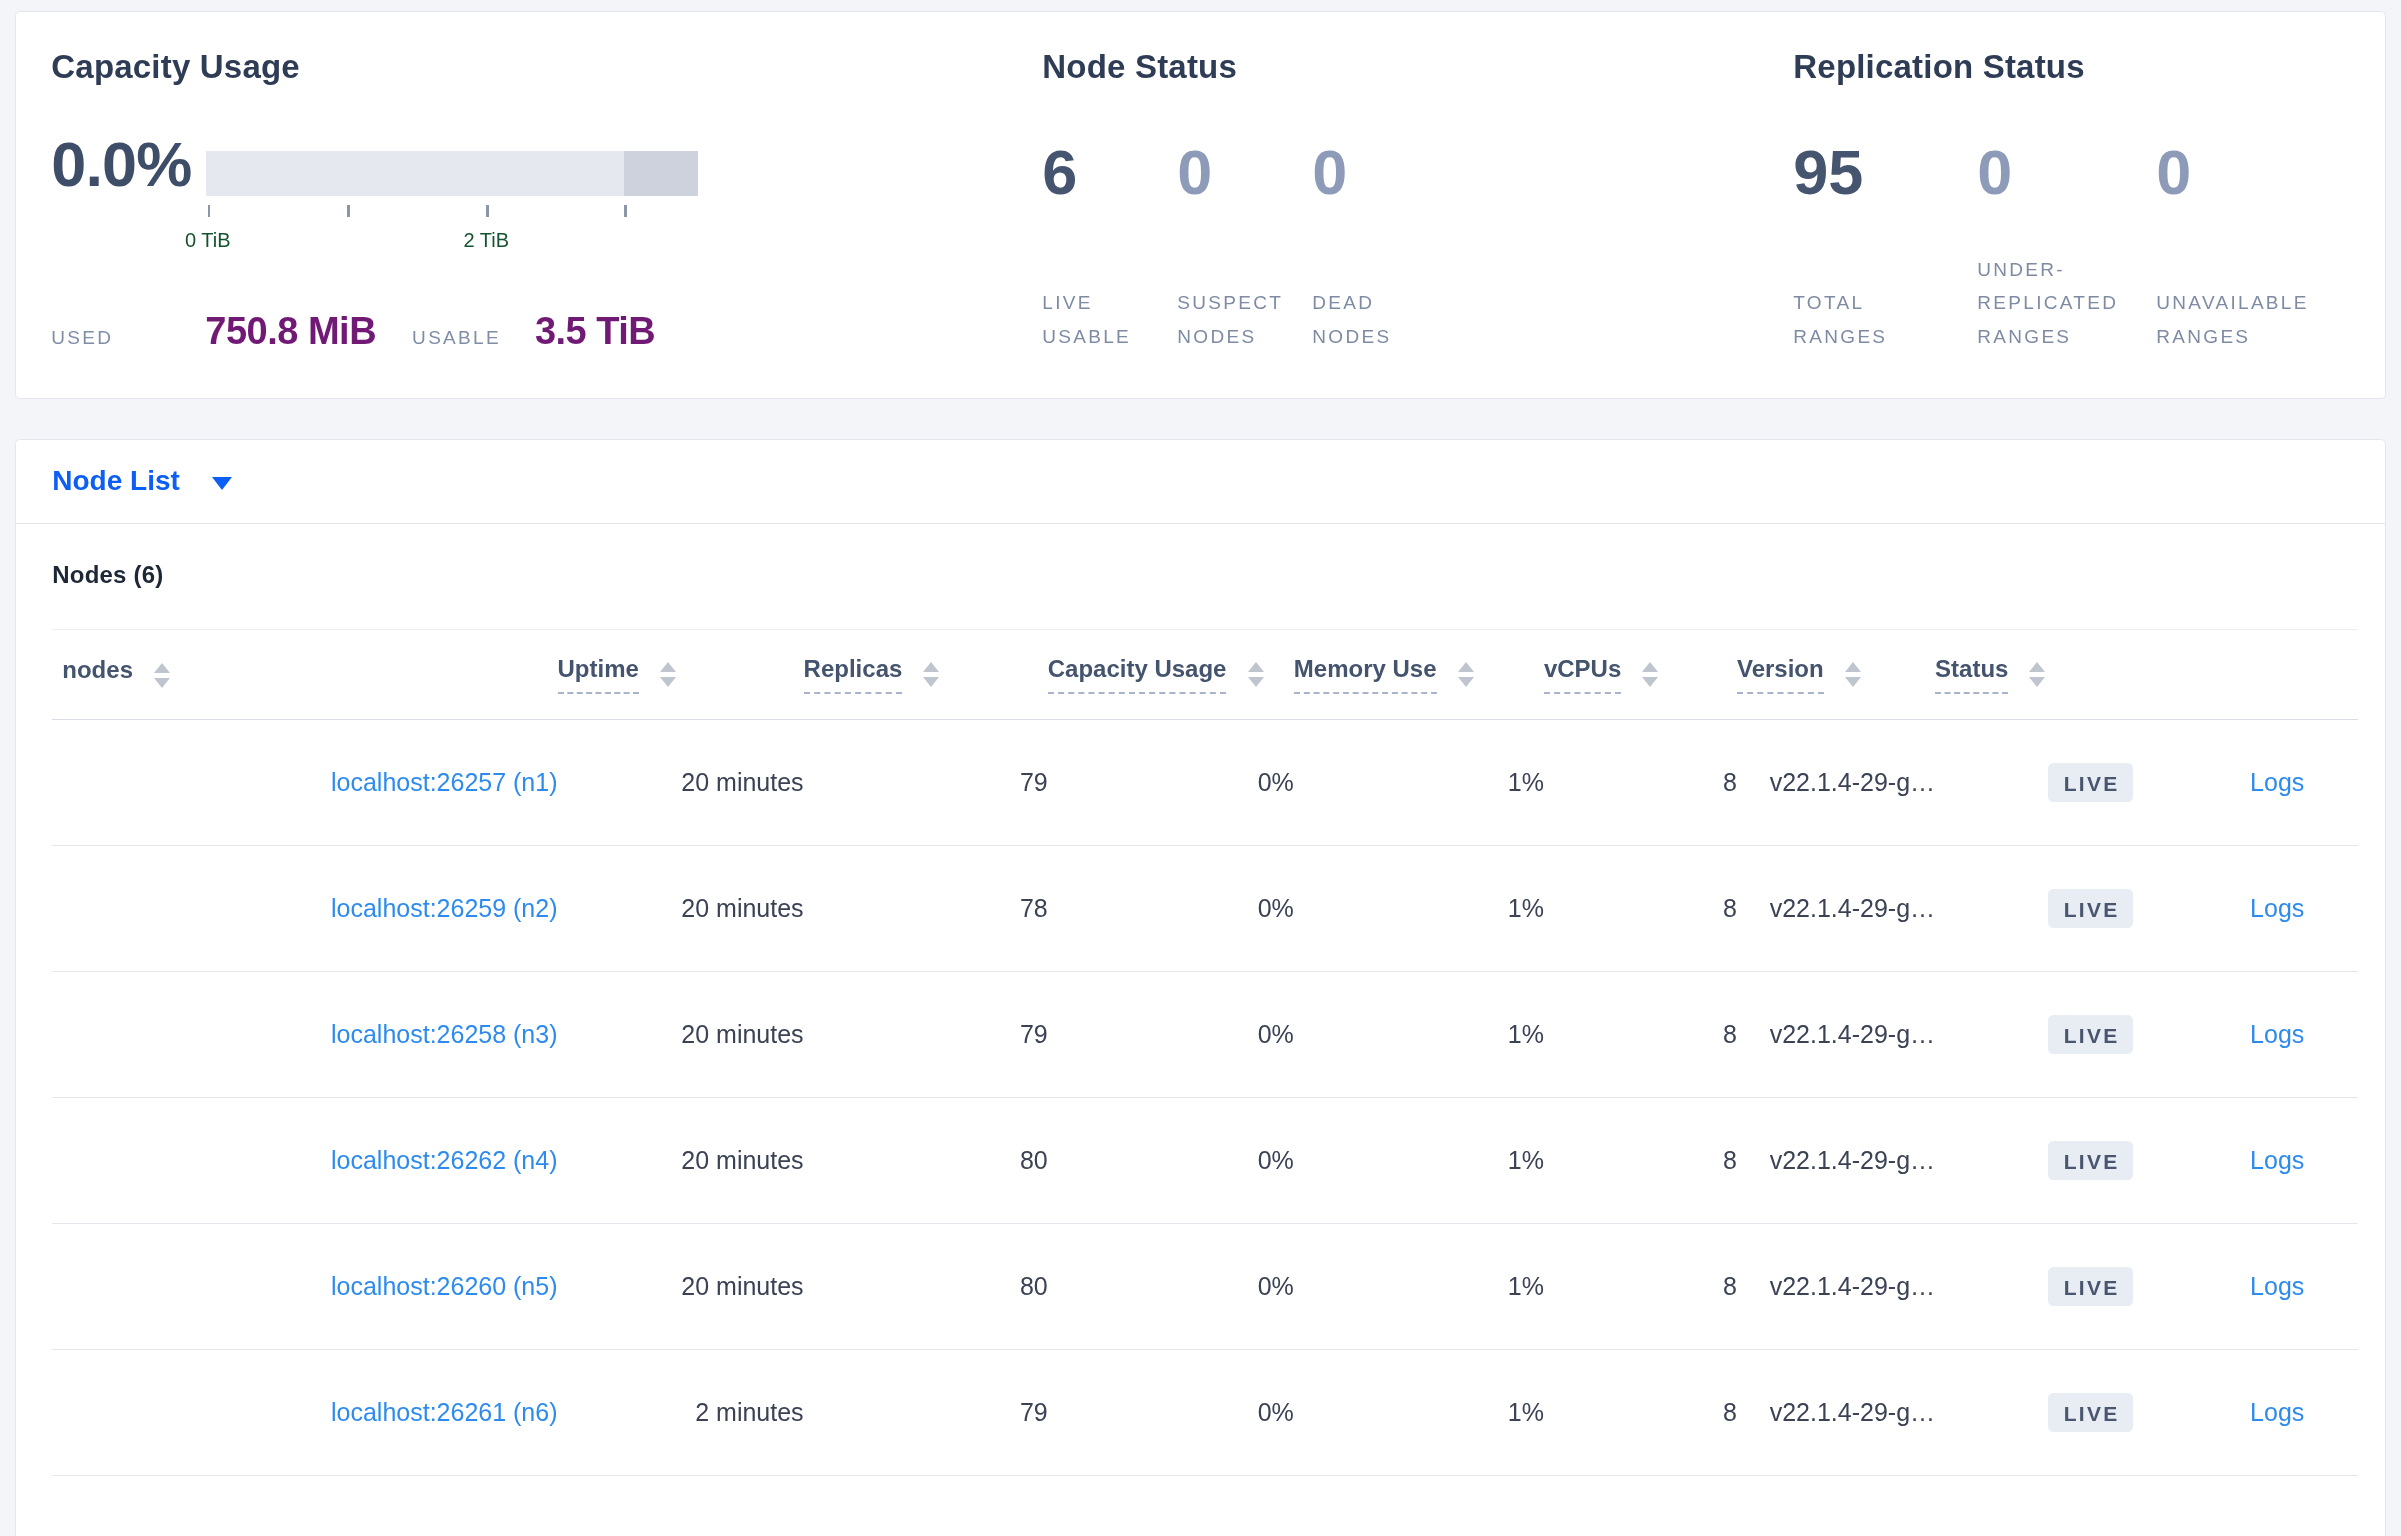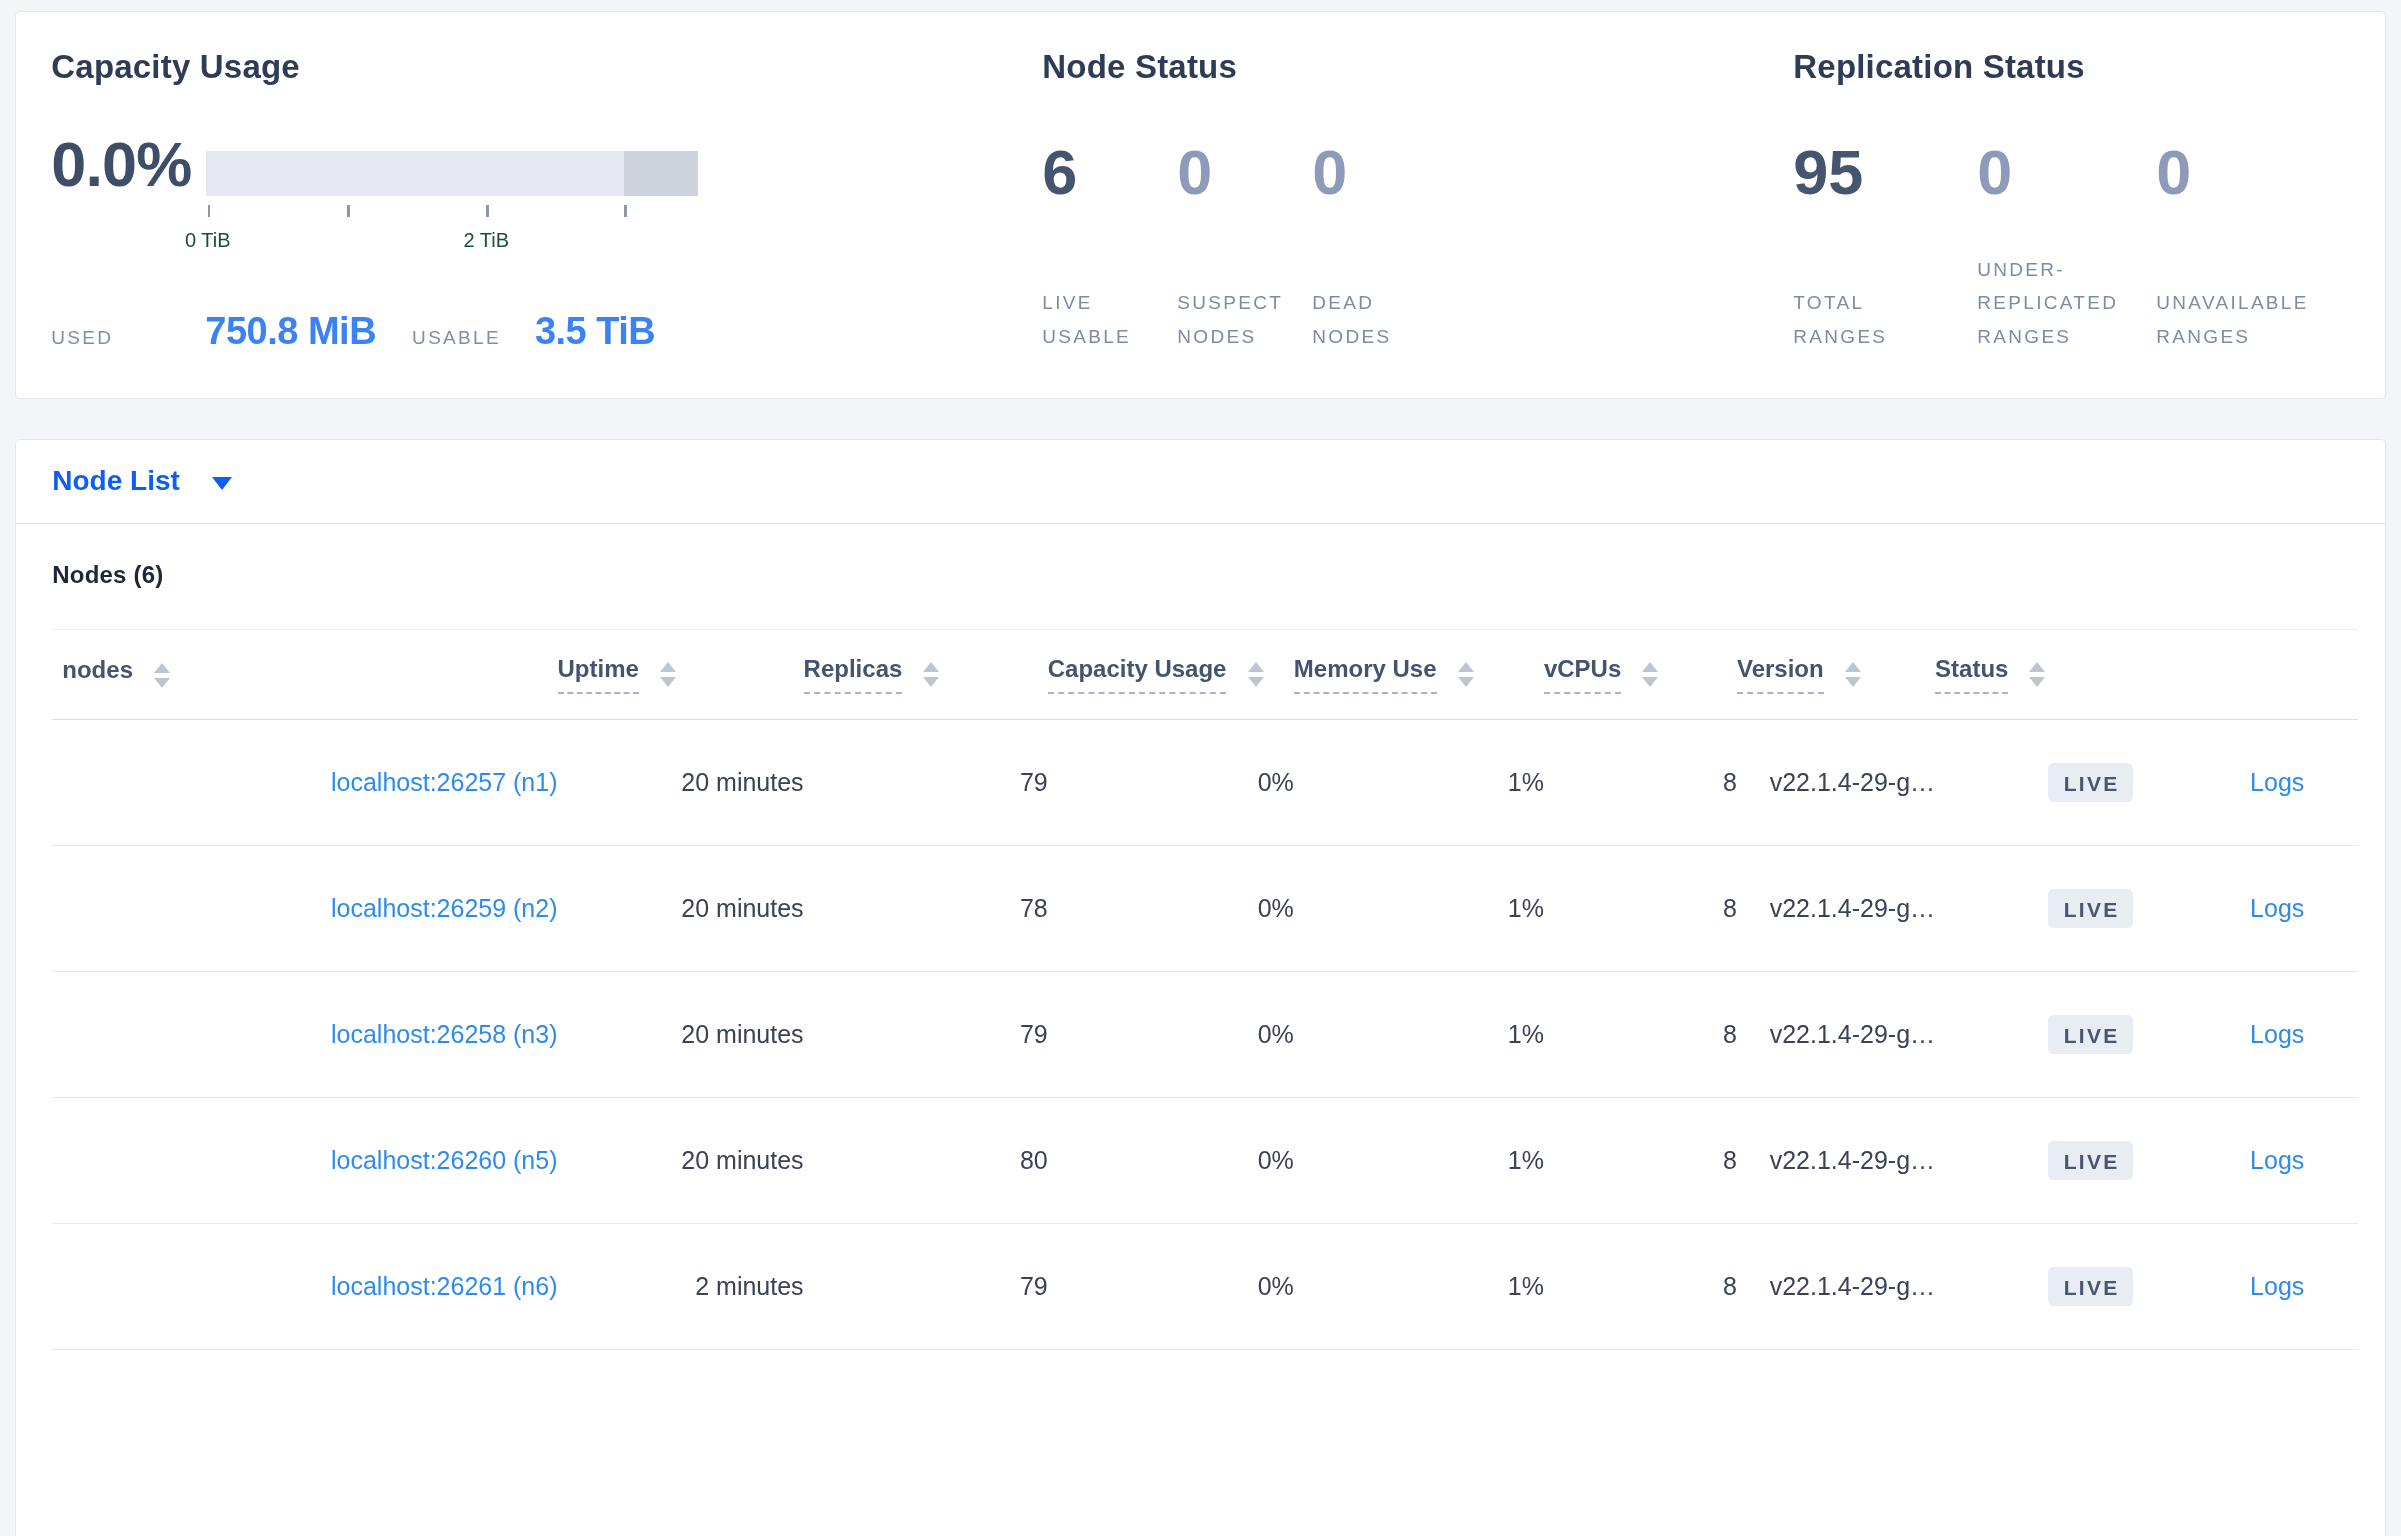--- a/index.html
+++ b/index.html
@@ -60,21 +60,21 @@
     font-size: 20px; color: #14532d; white-space: nowrap;
   }
   .tick-label.l0 { left: 0.3%; } .tick-label.l2 { left: 56.9%; }
   .cap-bottom {
     margin-top: auto; display: flex; align-items: baseline;
   }
   .caps-label {
     font-size: 19px; letter-spacing: 2.3px; color: #808da6; font-weight: 400;
   }
   .cap-value {
-    font-size: 38px; font-weight: 700; color: #3b82f6; letter-spacing: -0.5px;
+    font-size: 38px; font-weight: 700; color: #701a75; letter-spacing: -0.5px;
   }
   .cap-bottom .used-value   { margin-left: 92px; }
   .cap-bottom .usable-label { margin-left: 36px; }
   .cap-bottom .usable-value { margin-left: 34px; }
   
   .stat-values { display: grid; margin-top: 58px; }
   .stat-labels { display: grid; margin-top: auto; align-items: end; }
   .grid-nodes  { grid-template-columns: 135px 135px 1fr; }
   .grid-repl   { grid-template-columns: 184px 179px 1fr; }
   .stat-value {
@@ -315,20 +315,31 @@
           <td>20 minutes</td>
           <td>79</td>
           <td>0%</td>
           <td>1%</td>
           <td>8</td>
           <td>v22.1.4-29-g…</td>
           <td><span class="badge">LIVE</span></td>
           <td class="logs-cell"><a href="#" class="logs-link">Logs</a></td>
         </tr>
         <tr>
+          <td class="first"><a href="#" class="node-link">localhost:26262 (n4)</a></td>
+          <td>20 minutes</td>
+          <td>80</td>
+          <td>0%</td>
+          <td>1%</td>
+          <td>8</td>
+          <td>v22.1.4-29-g…</td>
+          <td><span class="badge">LIVE</span></td>
+          <td class="logs-cell"><a href="#" class="logs-link">Logs</a></td>
+        </tr>
+        <tr>
           <td class="first"><a href="#" class="node-link">localhost:26260 (n5)</a></td>
           <td>20 minutes</td>
           <td>80</td>
           <td>0%</td>
           <td>1%</td>
           <td>8</td>
           <td>v22.1.4-29-g…</td>
           <td><span class="badge">LIVE</span></td>
           <td class="logs-cell"><a href="#" class="logs-link">Logs</a></td>
         </tr>

